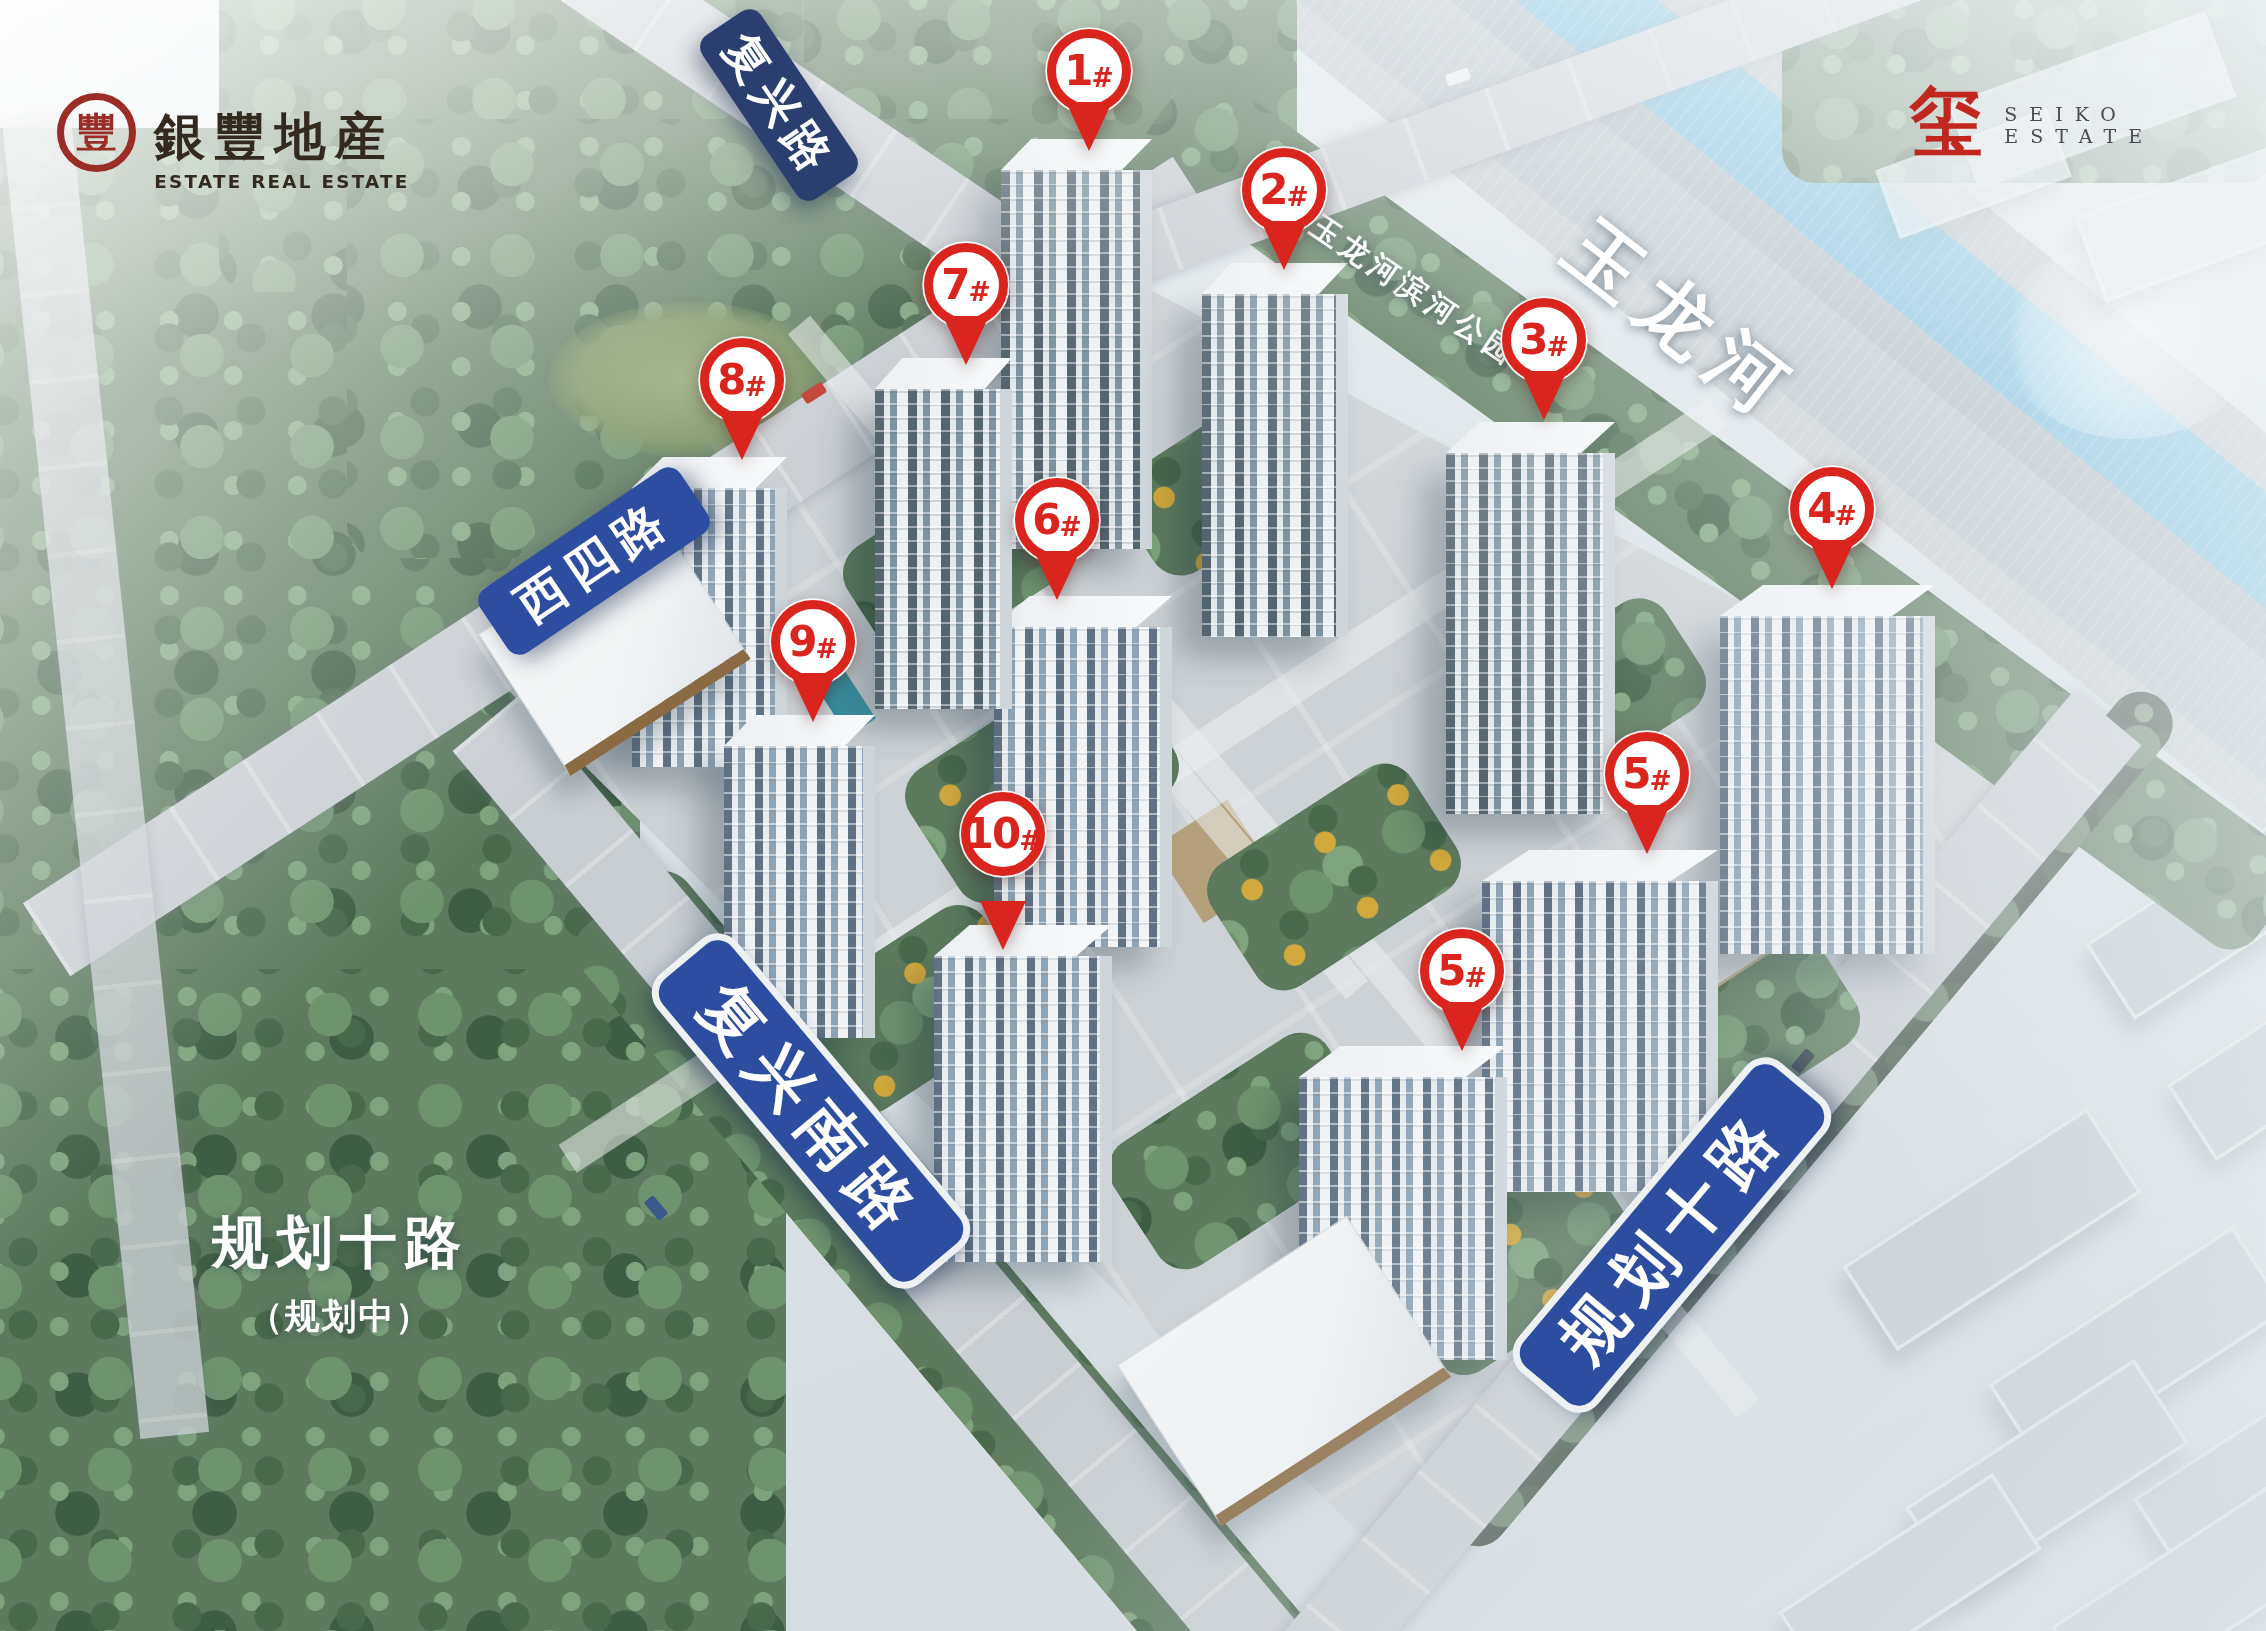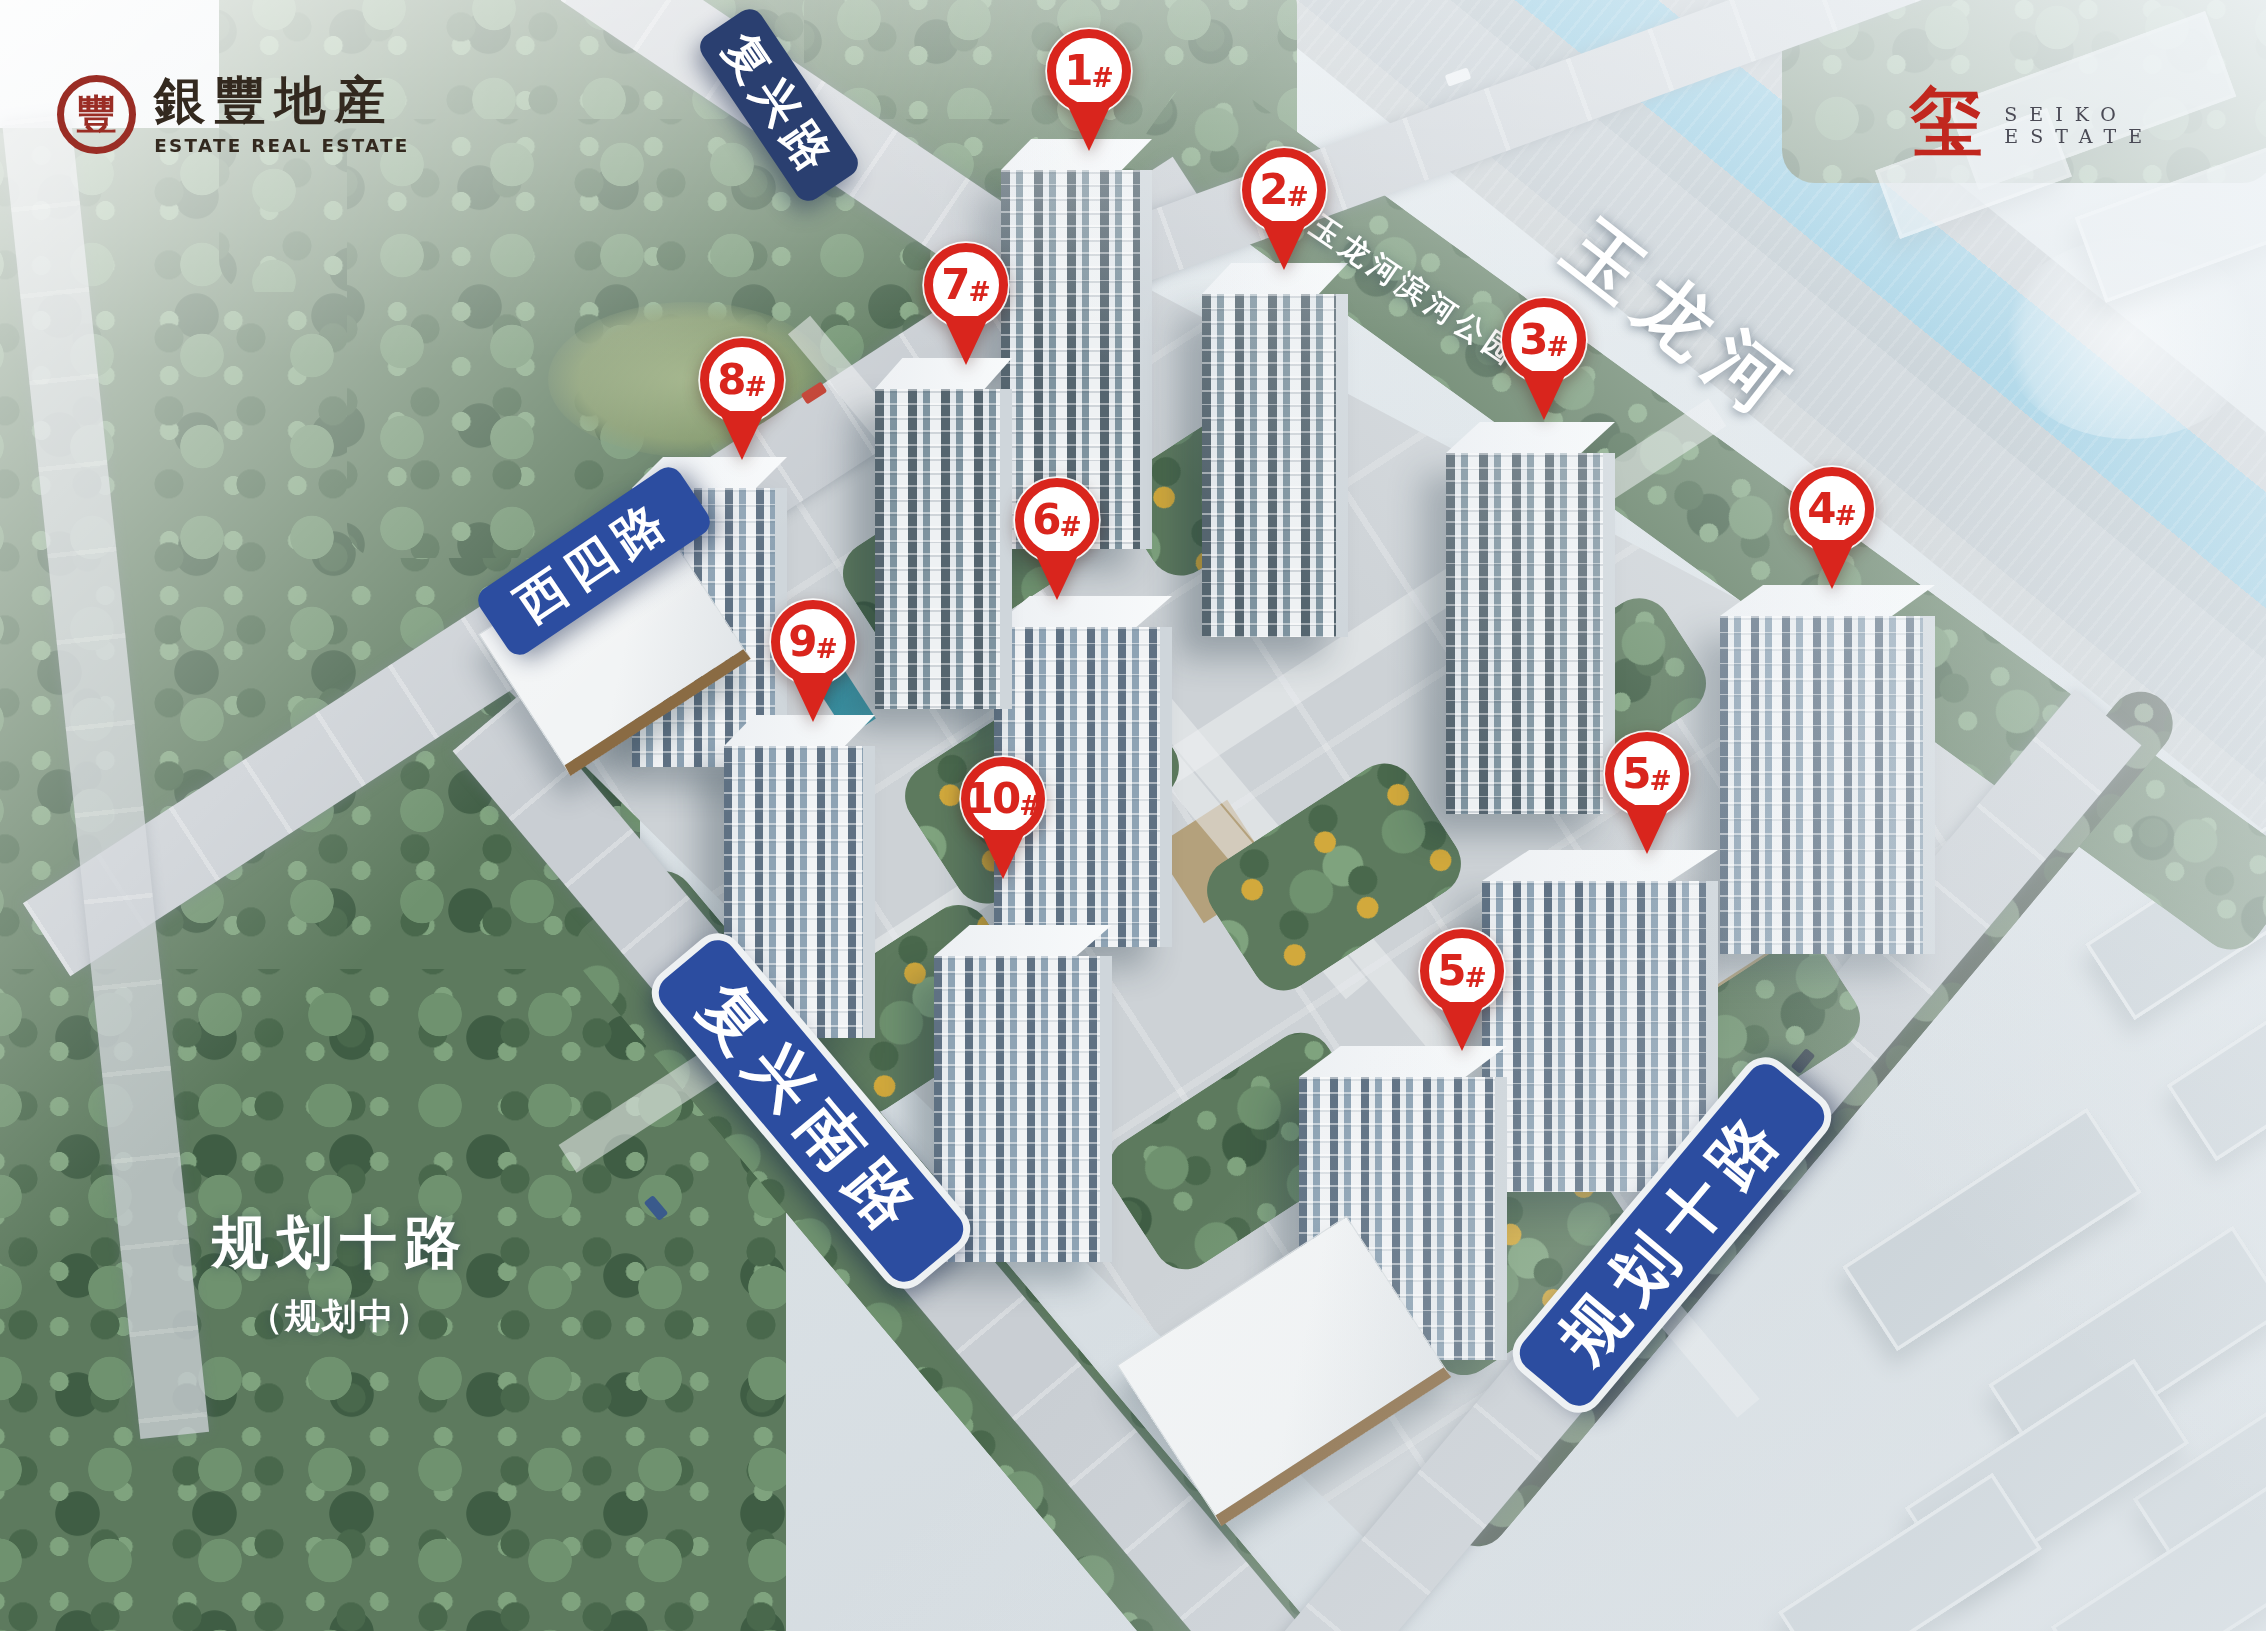--- a/index.html
+++ b/index.html
@@ -86,21 +86,21 @@
   .pin-tail{width:0;height:0;border-left:23px solid transparent;border-right:23px solid transparent;
     border-top:49px solid #d9251d;margin-top:-11px;}
 
   
   .logo{position:absolute;z-index:50;display:flex;align-items:center;gap:18.3px;}
   .seal-circle{width:79px;height:79px;border:7.3px solid #9a2d25;border-radius:50%;flex:0 0 auto;
     display:flex;align-items:center;justify-content:center;color:#9a2d25;font-size:40px;font-weight:bold;}
   .seal-square{width:80px;height:80px;flex:0 0 auto;display:flex;align-items:center;justify-content:center;
     color:#c1271e;font-size:73px;font-weight:bold;line-height:1;}
   .logo-col{display:flex;flex-direction:column;}
-  .logo-cn{font-size:51px;font-weight:bold;color:#33291f;letter-spacing:9.1px;line-height:1.1;}
+  .logo-cn{font-size:51px;font-weight:bold;color:#33291f;letter-spacing:9.1px;line-height:1.1;margin-top:36px;}
   .logo-en{font-size:18.3px;font-weight:bold;color:#33291f;letter-spacing:2.3px;margin-top:5.5px;}
   .mansion .logo-cn{color:#2c2c34;letter-spacing:14.6px;font-weight:600;}
   .mansion .logo-en{font-family:"DejaVu Serif","Liberation Serif",serif;font-weight:normal;
     color:#4a4a55;letter-spacing:12px;font-size:19px;margin-top:9.1px;}
 </style>
 </head>
 <body>
 
 <div class="scene">
 
@@ -291,21 +291,21 @@
     </div>
     <div class="pin-tail"></div>
   </div>
   <div class="pin" style="left:813px;top:722px;">
     <div class="pin-head">
       <span class="pin-num">9</span>
         <span class="pin-hash">#</span>
     </div>
     <div class="pin-tail"></div>
   </div>
-  <div class="pin" style="left:1003px;top:879px;">
+  <div class="pin" style="left:1003px;top:950px;gap:36px;">
     <div class="pin-head">
       <span class="pin-num">10</span>
         <span class="pin-hash">#</span>
     </div>
     <div class="pin-tail"></div>
   </div>
   <div class="pin" style="left:1462px;top:1051px;">
     <div class="pin-head">
       <span class="pin-num">5</span>
         <span class="pin-hash">#</span>

